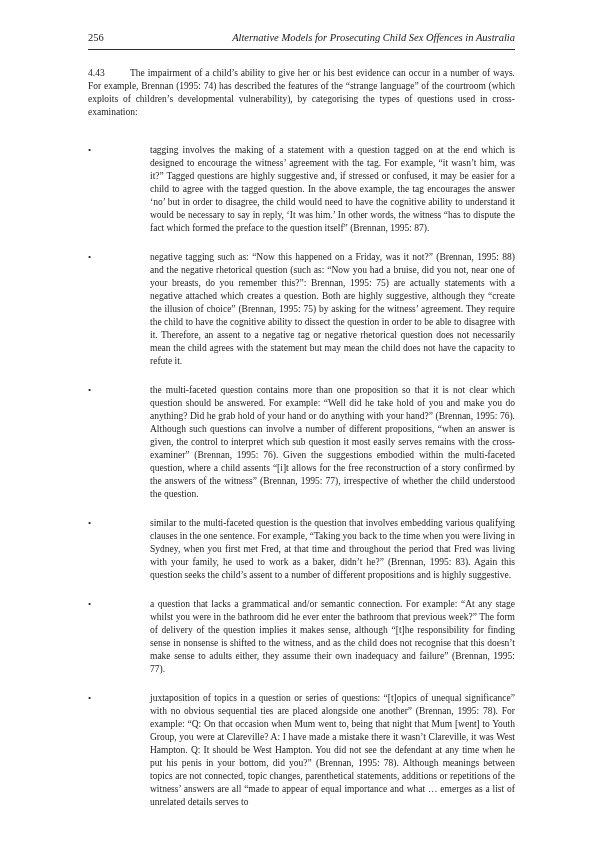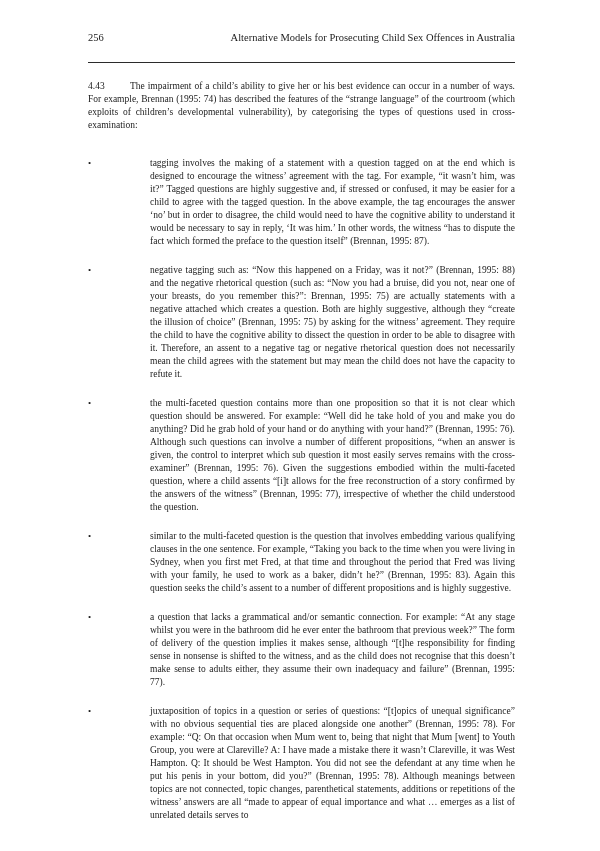--- a/index.html
+++ b/index.html
@@ -19,28 +19,29 @@
     width: 600px;
     height: 851px;
     padding: 32px 85px 30px 88px;
     background: #ffffff;
   }
   .header-row {
     display: flex;
     justify-content: space-between;
     align-items: baseline;
     border-bottom: 1px solid #2b2b2b;
-    padding-bottom: 18px;
+    padding-bottom: 5px;
     font-size: 10.5px;
     line-height: 12px;
   }
   .page-number {
     font-style: normal;
   }
   .header-title {
+    font-style: italic;
     text-align: right;
   }
   .doc-body {
     margin-top: 17px;
     font-size: 9.5px;
     line-height: 13px;
   }
   .lead-para {
     text-align: justify;
   }

